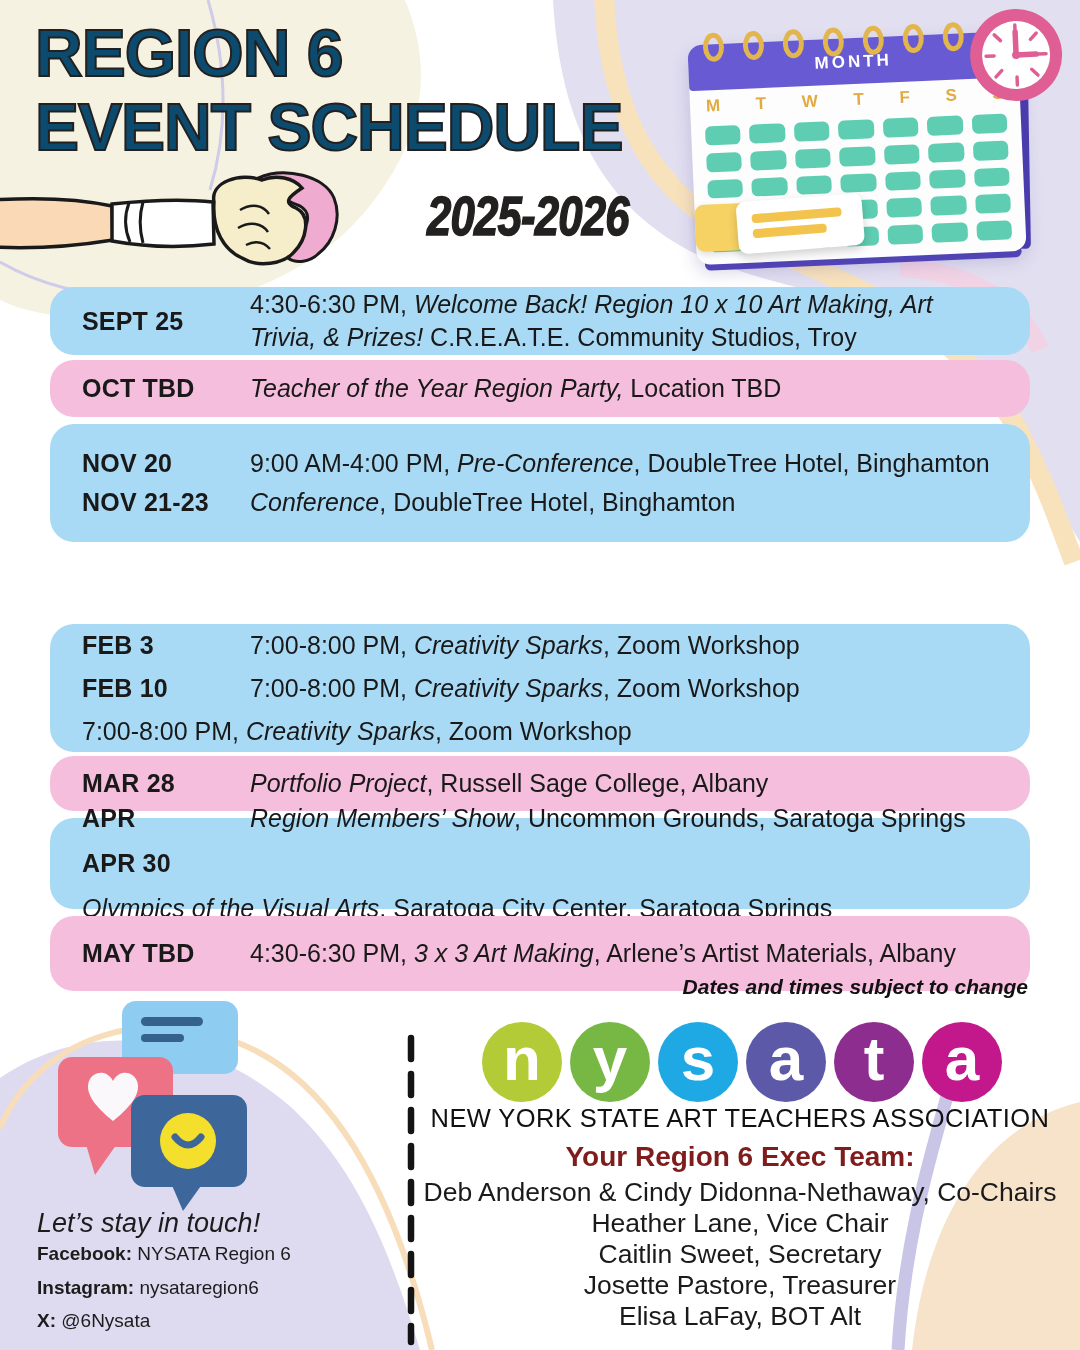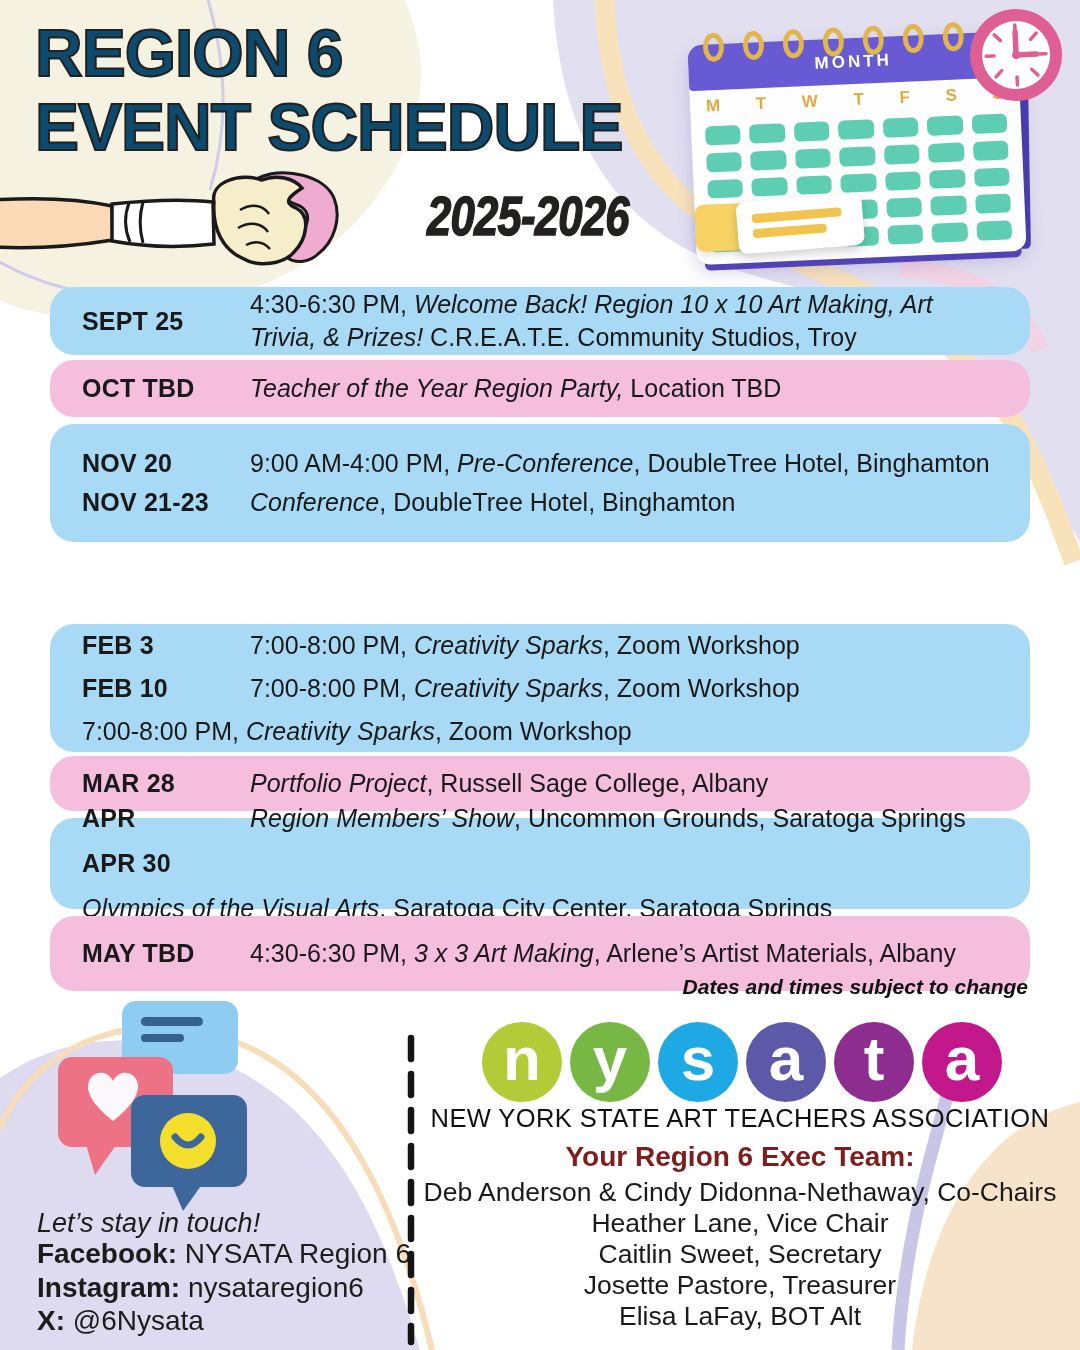--- a/index.html
+++ b/index.html
@@ -70,21 +70,21 @@
   .entry .date{width:168px;flex:none;font-weight:bold;letter-spacing:.2px;}
   .entry .desc{flex:1;}
   .entry .desc em{font-style:italic;}
   .disclaimer{
     position:absolute;right:52px;top:975px;z-index:5;
     font-size:21px;font-weight:bold;font-style:italic;color:#111;
   }
   
   .bubbles{position:absolute;left:55px;top:993px;width:200px;height:225px;z-index:3;}
   .tagline{position:absolute;left:37px;top:1199px;z-index:3;font-size:27px;font-style:italic;color:#1c1c1c;margin-top:9px;}
-  .social-list{position:absolute;left:37px;top:1237px;z-index:3;font-size:28px;line-height:33.5px;color:#1c1c1c;}
+  .social-list{position:absolute;left:37px;top:1237px;z-index:3;font-size:19px;line-height:33.5px;color:#1c1c1c;}
   .social-line b{font-weight:bold;}
   
   .divider{position:absolute;left:405px;top:1030px;width:12px;height:320px;z-index:3;}
   .logo{position:absolute;left:482px;top:1022px;width:520px;display:flex;justify-content:space-between;z-index:3;}
   .logo-circle{
     width:80px;height:80px;border-radius:50%;color:#fff;
     font-size:62px;font-weight:bold;text-align:center;line-height:74px;
   }
   .org-name{position:absolute;left:408px;top:1104px;width:664px;text-align:center;z-index:3;font-size:25.5px;letter-spacing:.4px;color:#111;}
   .team-heading{position:absolute;left:408px;top:1141px;width:664px;text-align:center;z-index:3;font-size:28px;font-weight:bold;color:#7f1d1d;}

